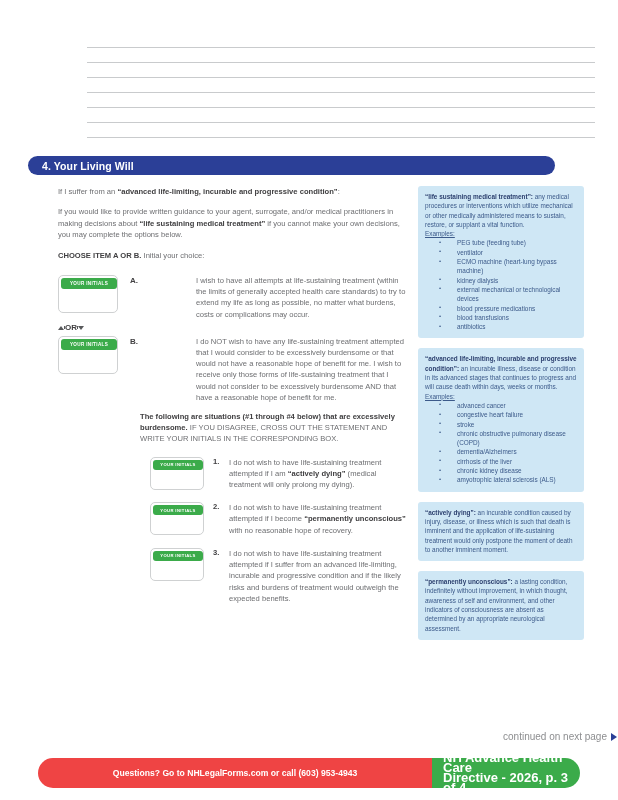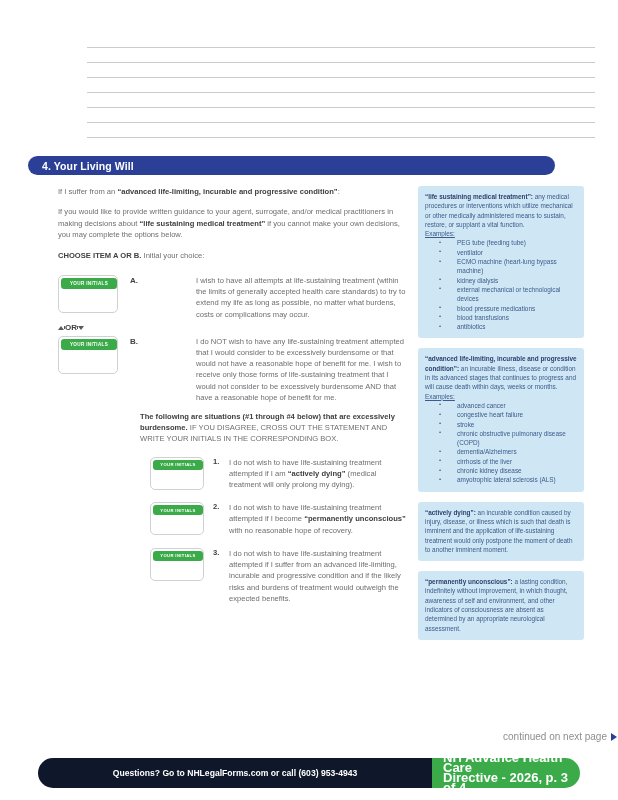--- a/index.html
+++ b/index.html
@@ -280,21 +280,21 @@
     position: absolute;
     left: 38px;
     top: 758px;
     width: 542px;
     height: 30px;
     border-radius: 15px;
     overflow: hidden;
     display: flex;
   }
   .footer-left {
-    background: #0f172a;
+    background: #ef4444;
     flex: 1;
     display: flex;
     align-items: center;
     justify-content: center;
   }
   .footer-left span {
     color: #ffffff;
     font-size: 8.6px;
     font-weight: bold;
   }

